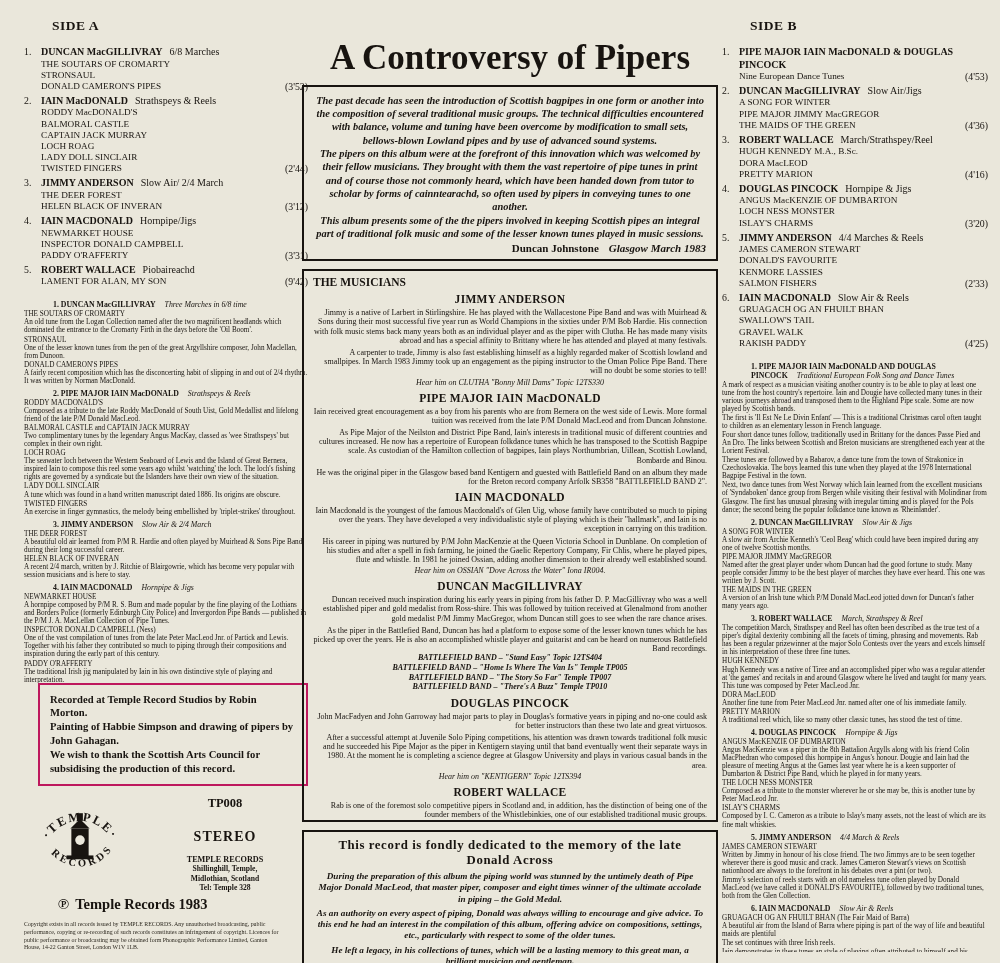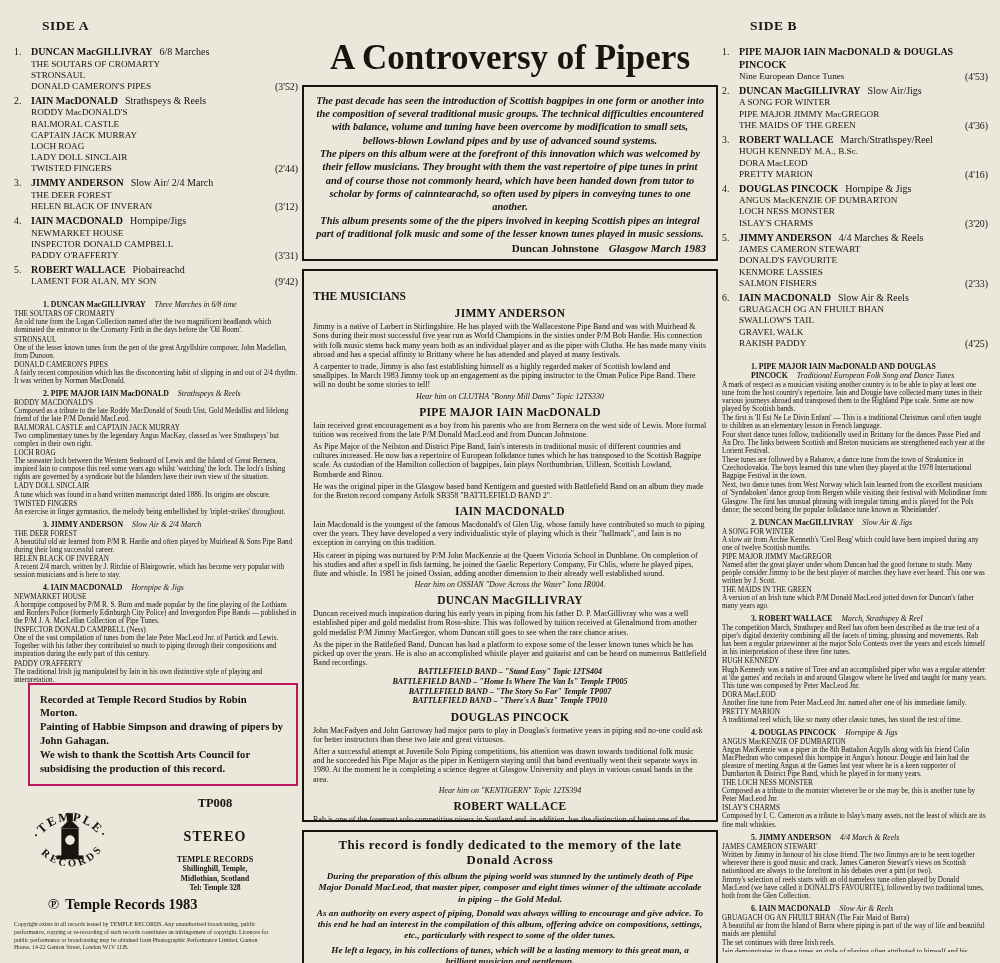--- a/index.html
+++ b/index.html
@@ -1,19 +1,19 @@
 <!DOCTYPE html>
 <html><head>
 <meta charset="utf-8">
 <style>
   html,body{margin:0;padding:0;}
   .page{position:relative;width:1000px;height:963px;background:#eae7db;color:#181410;
         font-family:"Liberation Serif",serif;overflow:hidden;}
   .col{position:absolute;top:14px;display:flex;flex-direction:column;height:938px;}
-  .col-left{left:14px;width:284px;}
+  .col-left{left:24px;width:284px;}
   .col-center{left:302px;width:416px;margin-top:24px;}
   .col-right{left:722px;width:266px;}
 
   
   .side-header{font-weight:bold;font-size:13.5px;margin:4px 0 12px 28px;letter-spacing:.5px;}
   .track{margin-bottom:2px;display:flex;}
   .t-num{width:17px;flex:none;font-size:9.8px;}
   .track-body{flex:1;}
   .track-head{font-size:10px;line-height:1.25;}
   .t-artist{font-weight:bold;}
@@ -30,24 +30,24 @@
   .note-tune{font-size:7.2px;line-height:1.12;}
   .note-text{font-size:7.2px;line-height:1.12;margin-bottom:1px;}
 
   
   .title{font-size:35px;font-weight:bold;text-align:center;line-height:1.05;margin-top:2px;}
   .intro-box{border:2px solid #181410;margin-top:8px;padding:7px 10px 4px;
              font-style:italic;font-weight:bold;font-size:10.4px;line-height:1.28;text-align:center;}
   .intro-sign{text-align:right;margin-top:1px;font-size:11px;}
   .sign-name{font-style:normal;font-weight:bold;margin-right:10px;padding-left:8px;}
   .sign-place{font-style:italic;font-weight:bold;}
-  .musicians-box{border:2px solid #181410;margin-top:8px;padding:19px 9px 4px;flex:1 1 auto;overflow:hidden;}
+  .musicians-box{border:2px solid #181410;margin-top:8px;padding:5px 9px 4px;flex:1 1 auto;overflow:hidden;}
   .musicians-title{font-weight:bold;font-size:11.5px;}
   .mus-name{text-align:center;font-weight:bold;font-size:11.5px;margin-top:5px;letter-spacing:.3px;}
-  .mus-p{font-size:8px;line-height:1.15;text-align:left;margin-top:3px;}
+  .mus-p{font-size:8px;line-height:1.15;text-align:right;margin-top:3px;}
   .mus-hear{font-style:italic;text-align:center;font-size:8px;margin-top:2px;}
   .mus-disc{font-style:italic;font-weight:bold;text-align:center;font-size:8px;line-height:1.2;}
   .dedication-box{border:2px solid #181410;margin-top:8px;padding:6px 12px 7px;text-align:center;}
   .ded-title{font-weight:bold;font-size:12.8px;letter-spacing:.6px;}
   .ded-p{font-style:italic;font-weight:bold;font-size:9.2px;line-height:1.22;margin-top:3px;}
 
   
   .credits-box{border:2px solid #be185d;margin-top:auto;margin-left:14px;padding:8px 10px;
                font-weight:bold;font-size:10.6px;line-height:1.32;}
   .label-row{display:flex;align-items:flex-start;margin-top:8px;}

